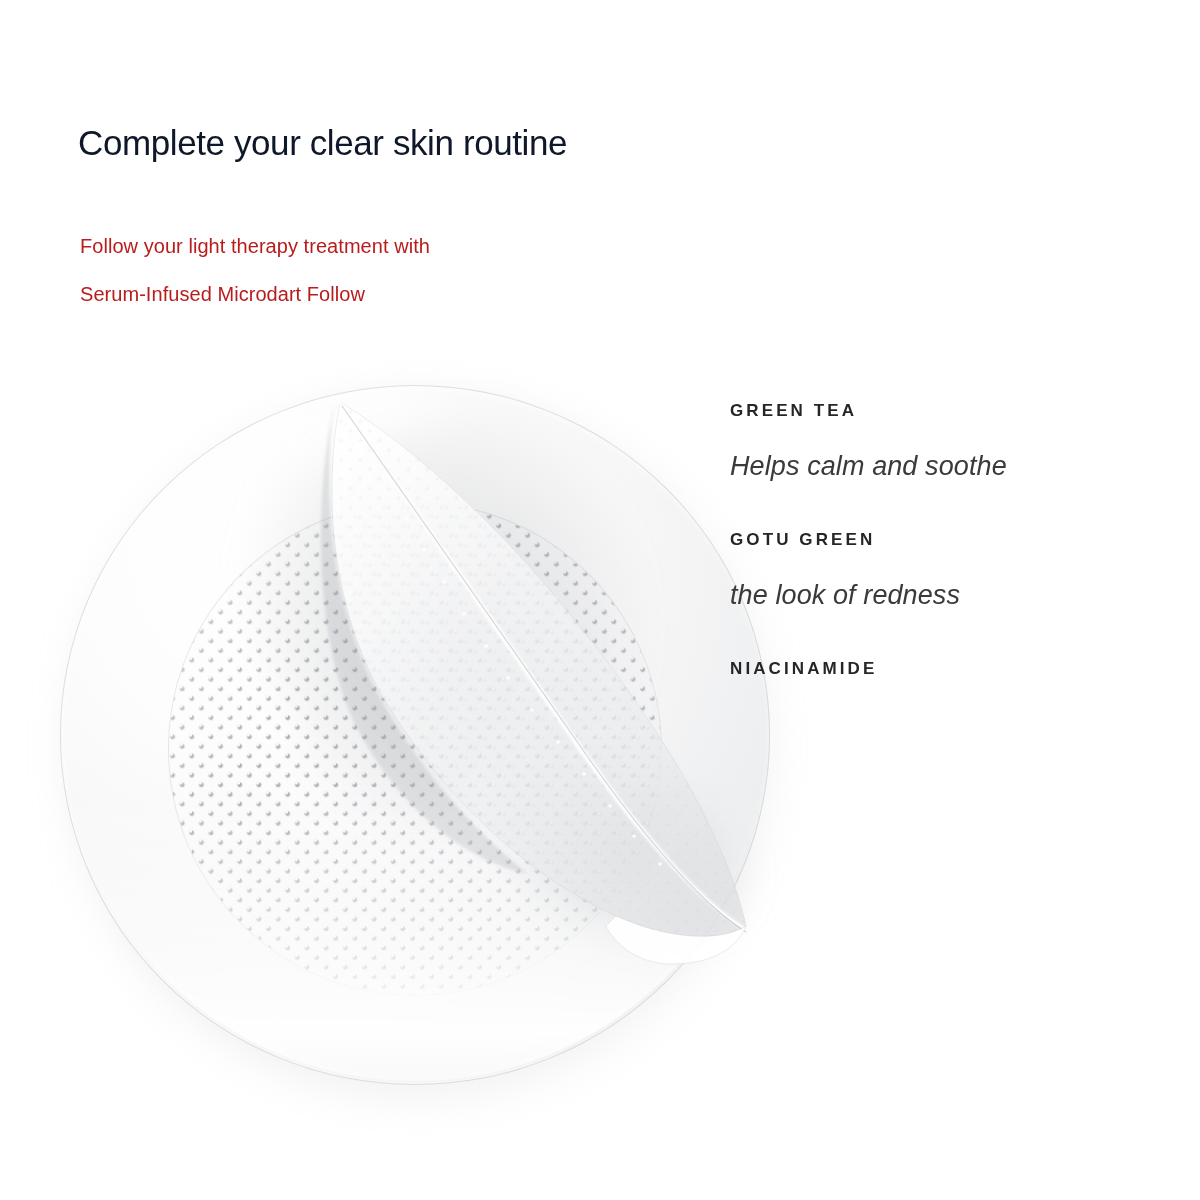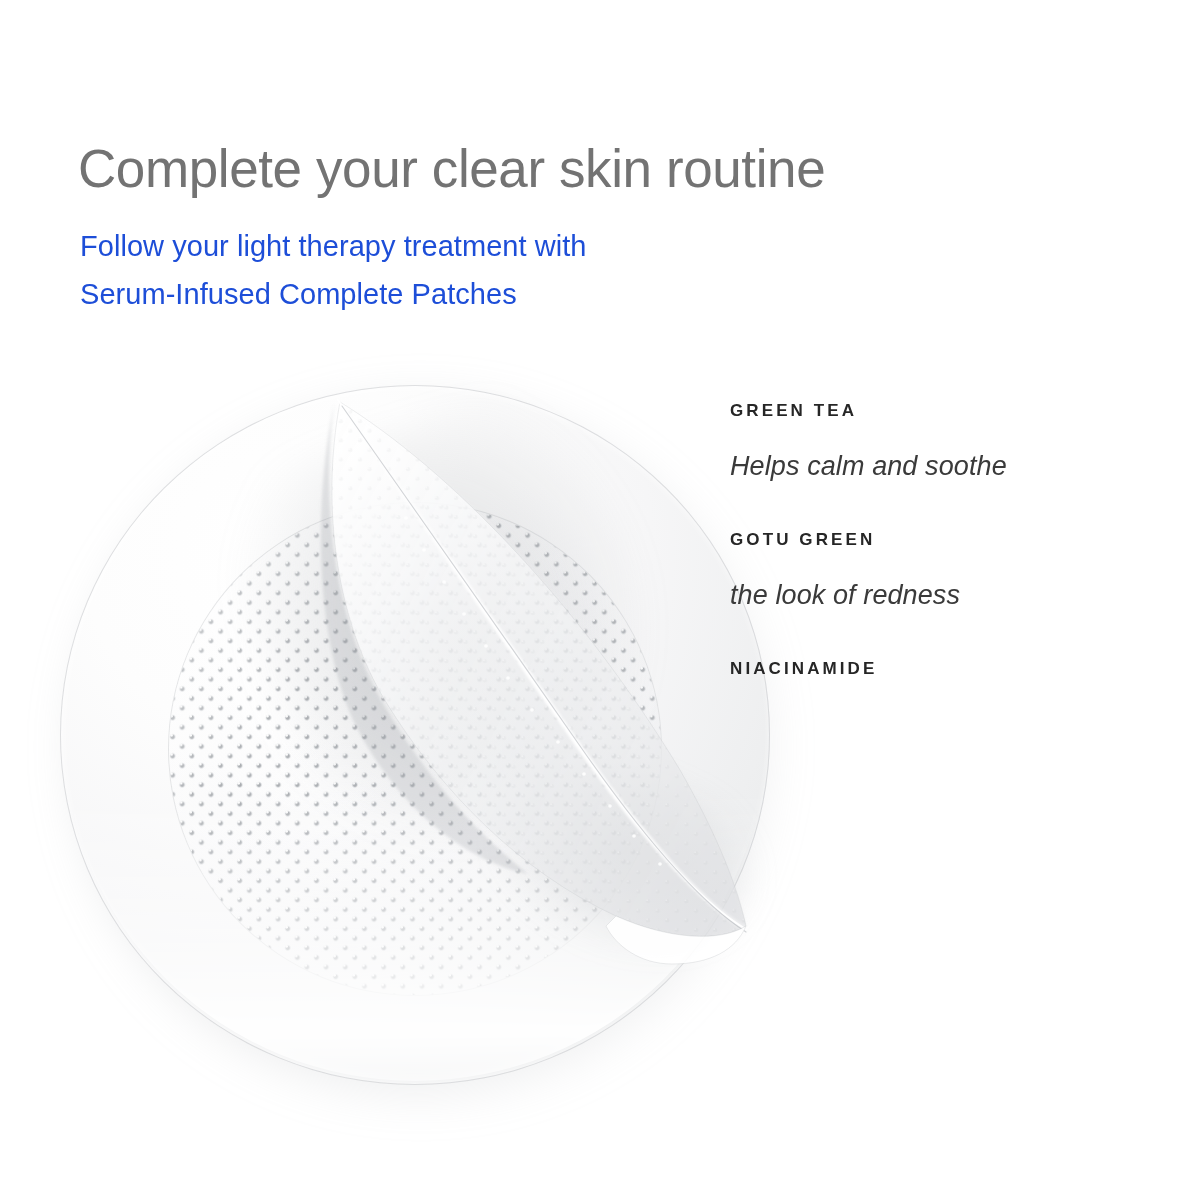--- a/index.html
+++ b/index.html
@@ -17,37 +17,37 @@
     width: 1200px;
     height: 1200px;
     background: #ffffff;
     overflow: hidden;
   }
 
   
   .headline {
     position: absolute;
     left: 78px;
-    top: 140px;
+    top: 124px;
     width: 1000px;
-    font-size: 53px;
+    font-size: 35px;
     font-weight: 300;
     letter-spacing: -0.4px;
-    color: #737373;
+    color: #0f172a;
     line-height: 1.08;
     white-space: nowrap;
   }
   .subhead {
     position: absolute;
     left: 80px;
     top: 222px;
     width: 700px;
-    font-size: 29px;
+    font-size: 20px;
     font-weight: 300;
-    color: #1d4ed8;
+    color: #b91c1c;
     line-height: 48px;
     letter-spacing: 0.05px;
   }
   .subhead .line { display: block; }
 
   
   .ingredients {
     position: absolute;
     left: 730px;
     top: 396px;
@@ -217,21 +217,21 @@
 </style>
 </head>
 <body>
 
 <div id="page">
 
   <div class="headline">Complete your clear skin routine</div>
 
   <div class="subhead">
     <span class="line">Follow your light therapy treatment with</span>
-    <span class="line">Serum-Infused Complete Patches</span>
+    <span class="line">Serum-Infused Microdart Follow</span>
   </div>
 
   <div class="product">
 
     <div class="disc-shadow"></div>
     <div class="disc"></div>
 
     <div class="dart-ring">
       <div class="darts"></div>
       <div class="darts offset"></div>

